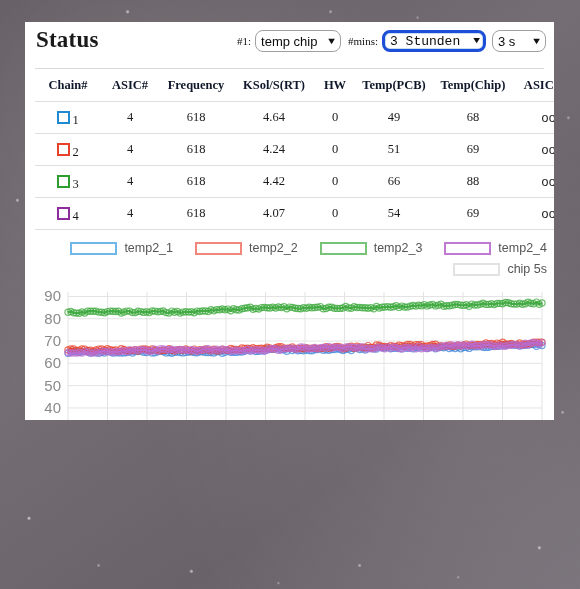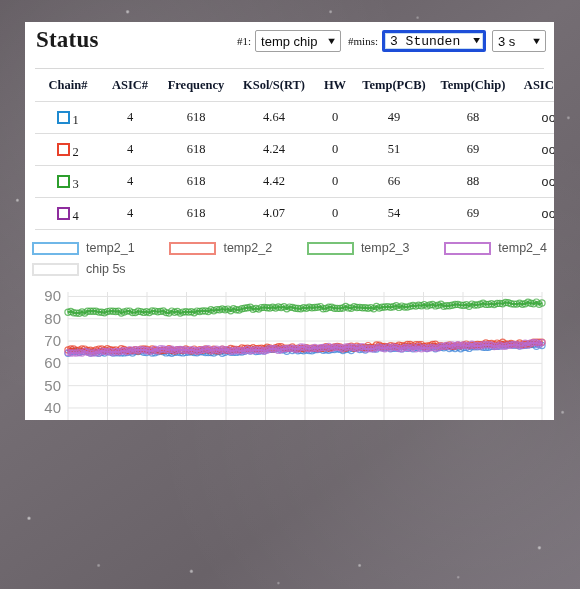--- a/index.html
+++ b/index.html
@@ -82,21 +82,21 @@
   .ctl-label.second { margin-left: 7px; }
 
   .fauxselect {
     display: inline-flex;
     align-items: center;
     justify-content: space-between;
     box-sizing: border-box;
     height: 22px;
     background: #fff;
     border: 1px solid #a0a0a0;
-    border-radius: 2px;
+    border-radius: 8px;
     font-family: "Liberation Sans", sans-serif;
     font-size: 13px;
     color: #0b0b0b;
     padding: 0 4px 0 5px;
     cursor: default;
   }
   .fauxselect.focused {
     border: 3px solid #1d4ed8;
     box-shadow: 0 0 0 1px rgba(91,157,217,0.35) inset;
     font-family: Liberation Mono, monospace;
@@ -182,23 +182,24 @@
     color: #1a1a1a;
   }
 
   
   .legend {
     padding-top: 11px;
     padding-bottom: 2px;
   }
   .legend-line {
     display: flex;
-    justify-content: space-between;
+    justify-content: flex-end;
     align-items: center;
     gap: 8px;
+    padding-left: 44px;
   }
   .legend-line.second { margin-top: 7px; }
   .legend-item {
     display: flex;
     align-items: center;
     gap: 7px;
     cursor: pointer;
     margin: 0 7px;
   }
   .legend-box {

